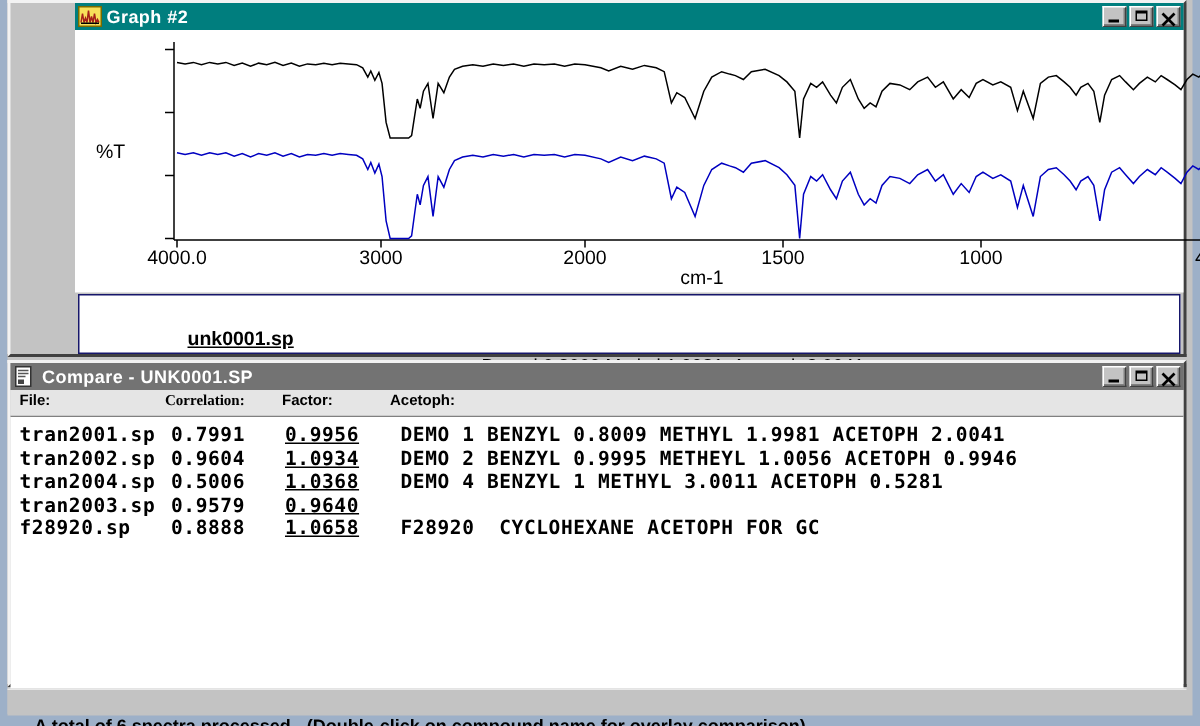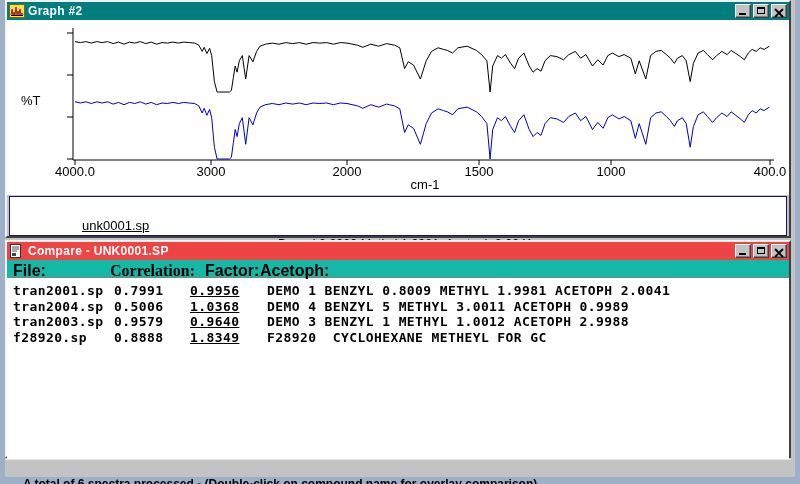--- a/index.html
+++ b/index.html
@@ -13,55 +13,55 @@
     position:absolute;inset:0;
     border-left:5px solid #9DB0C8;border-right:5px solid #9DB0C8;border-bottom:7px solid #9DB0C8;
     background:#C3C3C3;
   }
   .win{
     position:absolute;left:0;width:786px;
     background:#C3C3C3;
     border:2px solid;border-color:#F2F2F2 #404040 #404040 #F2F2F2;
     box-sizing:border-box;
   }
-  .graph-win{top:0;height:238px;}
+  .graph-win{top:0;height:238px;padding-left:43px;}
   .compare-win{top:240px;height:218px;}
   .titlebar{
     height:18px;display:flex;align-items:center;gap:3px;padding:0 2px;
     color:#FFFFFF;font-weight:bold;font-size:12px;letter-spacing:.3px;
   }
   .titlebar.active{background:#007E7E;}
-  .titlebar.inactive{background:#ef4444;}
+  .titlebar.inactive{background:#737373;}
   .ticon{width:16px;height:14px;display:inline-block;flex:0 0 auto;}
   .ttext{flex:1 1 auto;white-space:pre;overflow:hidden;}
   .tbtns{display:flex;gap:2px;flex:0 0 auto;}
   .wbtn{
     width:16px;height:14px;padding:0;margin:0;
     background:#C3C3C3;border:1px solid;border-color:#FFFFFF #404040 #404040 #FFFFFF;
     box-shadow:inset -1px -1px 0 #808080;
     position:relative;cursor:default;
   }
   .g-min{position:absolute;left:3px;bottom:2px;width:7px;height:2px;background:#000;}
   .g-max{position:absolute;left:3px;top:2px;width:8px;height:7px;border:1px solid #000;border-top-width:2px;box-sizing:border-box;}
   .g-x{position:absolute;left:2px;top:1px;}
   .plot{height:175px;background:#FFFFFF;position:relative;}
   .filelist{
     margin:1px 2px 0 2px;height:38px;background:#FFFFFF;
     border:1px solid #16166B;position:relative;font-size:12.5px;
   }
   .frow{height:19px;line-height:19px;position:relative;white-space:pre;}
-  .fname{position:absolute;left:72px;font-weight:normal;text-decoration:underline;font-size:13px;}
+  .fname{position:absolute;left:72px;font-weight:bold;text-decoration:underline;font-size:13px;}
   .fname.c0{color:#000000;}
   .fname.c1{color:#0000D0;}
   .fdesc{position:absolute;left:268px;color:#000;}
-  .chead{height:17px;position:relative;font-weight:bold;font-size:16px;background:#14b8a6;}
+  .chead{height:17px;position:relative;font-weight:bold;font-size:10px;background:#e5e5e5;}
   .chead span{position:absolute;top:2px;}
   .ch-file{left:6px;}
   .ch-corr{left:103px;font-family:Liberation Serif, serif;}
-  .ch-factor{left:181px;margin-left:17px;}
+  .ch-factor{left:181px;}
   .ch-comments{left:253px;}
   .cbody{
     height:179px;background:#FFFFFF;margin:0;
     border-top:1px solid #808080;
     padding-top:5px;box-sizing:content-box;
     font-family:"DejaVu Sans Mono",monospace;font-weight:bold;font-size:13px;letter-spacing:.4px;
     overflow:hidden;
   }
   .crow{height:15.5px;position:relative;white-space:pre;}
   .crow span{position:absolute;top:0;}
@@ -197,36 +197,41 @@
     </div>
 
     <div class="cbody">
       <div class="crow">
         <span class="cr-file">tran2001.sp</span>
         <span class="cr-corr">0.7991</span>
         <span class="cr-factor">0.9956</span>
         <span class="cr-comments">DEMO 1 BENZYL 0.8009 METHYL 1.9981 ACETOPH 2.0041</span>
       </div>
       <div class="crow">
+        <span class="cr-file">tran2002.sp</span>
+        <span class="cr-corr">0.9604</span>
+        <span class="cr-factor">1.0934</span>
+        <span class="cr-comments">DEMO 2 BENZYL 0.9995 METHEYL 1.0056 ACETOPH 0.9946</span>
+      </div>
+      <div class="crow">
         <span class="cr-file">tran2004.sp</span>
         <span class="cr-corr">0.5006</span>
         <span class="cr-factor">1.0368</span>
-        <span class="cr-comments">DEMO 4 BENZYL 5 METHYL 3.0011 ACETOPH 0.9989</span>
+        <span class="cr-comments">DEMO 4 BENZYL 1 METHYL 3.0011 ACETOPH 0.5281</span>
       </div>
       <div class="crow">
         <span class="cr-file">tran2003.sp</span>
         <span class="cr-corr">0.9579</span>
         <span class="cr-factor">0.9640</span>
-        <span class="cr-comments">DEMO 3 BENZYL 1 METHYL 1.0012 ACETOPH 2.9988</span>
       </div>
       <div class="crow">
         <span class="cr-file">f28920.sp</span>
         <span class="cr-corr">0.8888</span>
-        <span class="cr-factor">1.8349</span>
-        <span class="cr-comments">F28920  CYCLOHEXANE METHEYL FOR GC</span>
+        <span class="cr-factor">1.0658</span>
+        <span class="cr-comments">F28920  CYCLOHEXANE ACETOPH FOR GC</span>
       </div>
     </div>
   </div>
 
   <div class="statusbar">
     <span>A total of 6 spectra processed - (Double-click on compound name for overlay comparison)</span>
   </div>
 
 </div>
 

